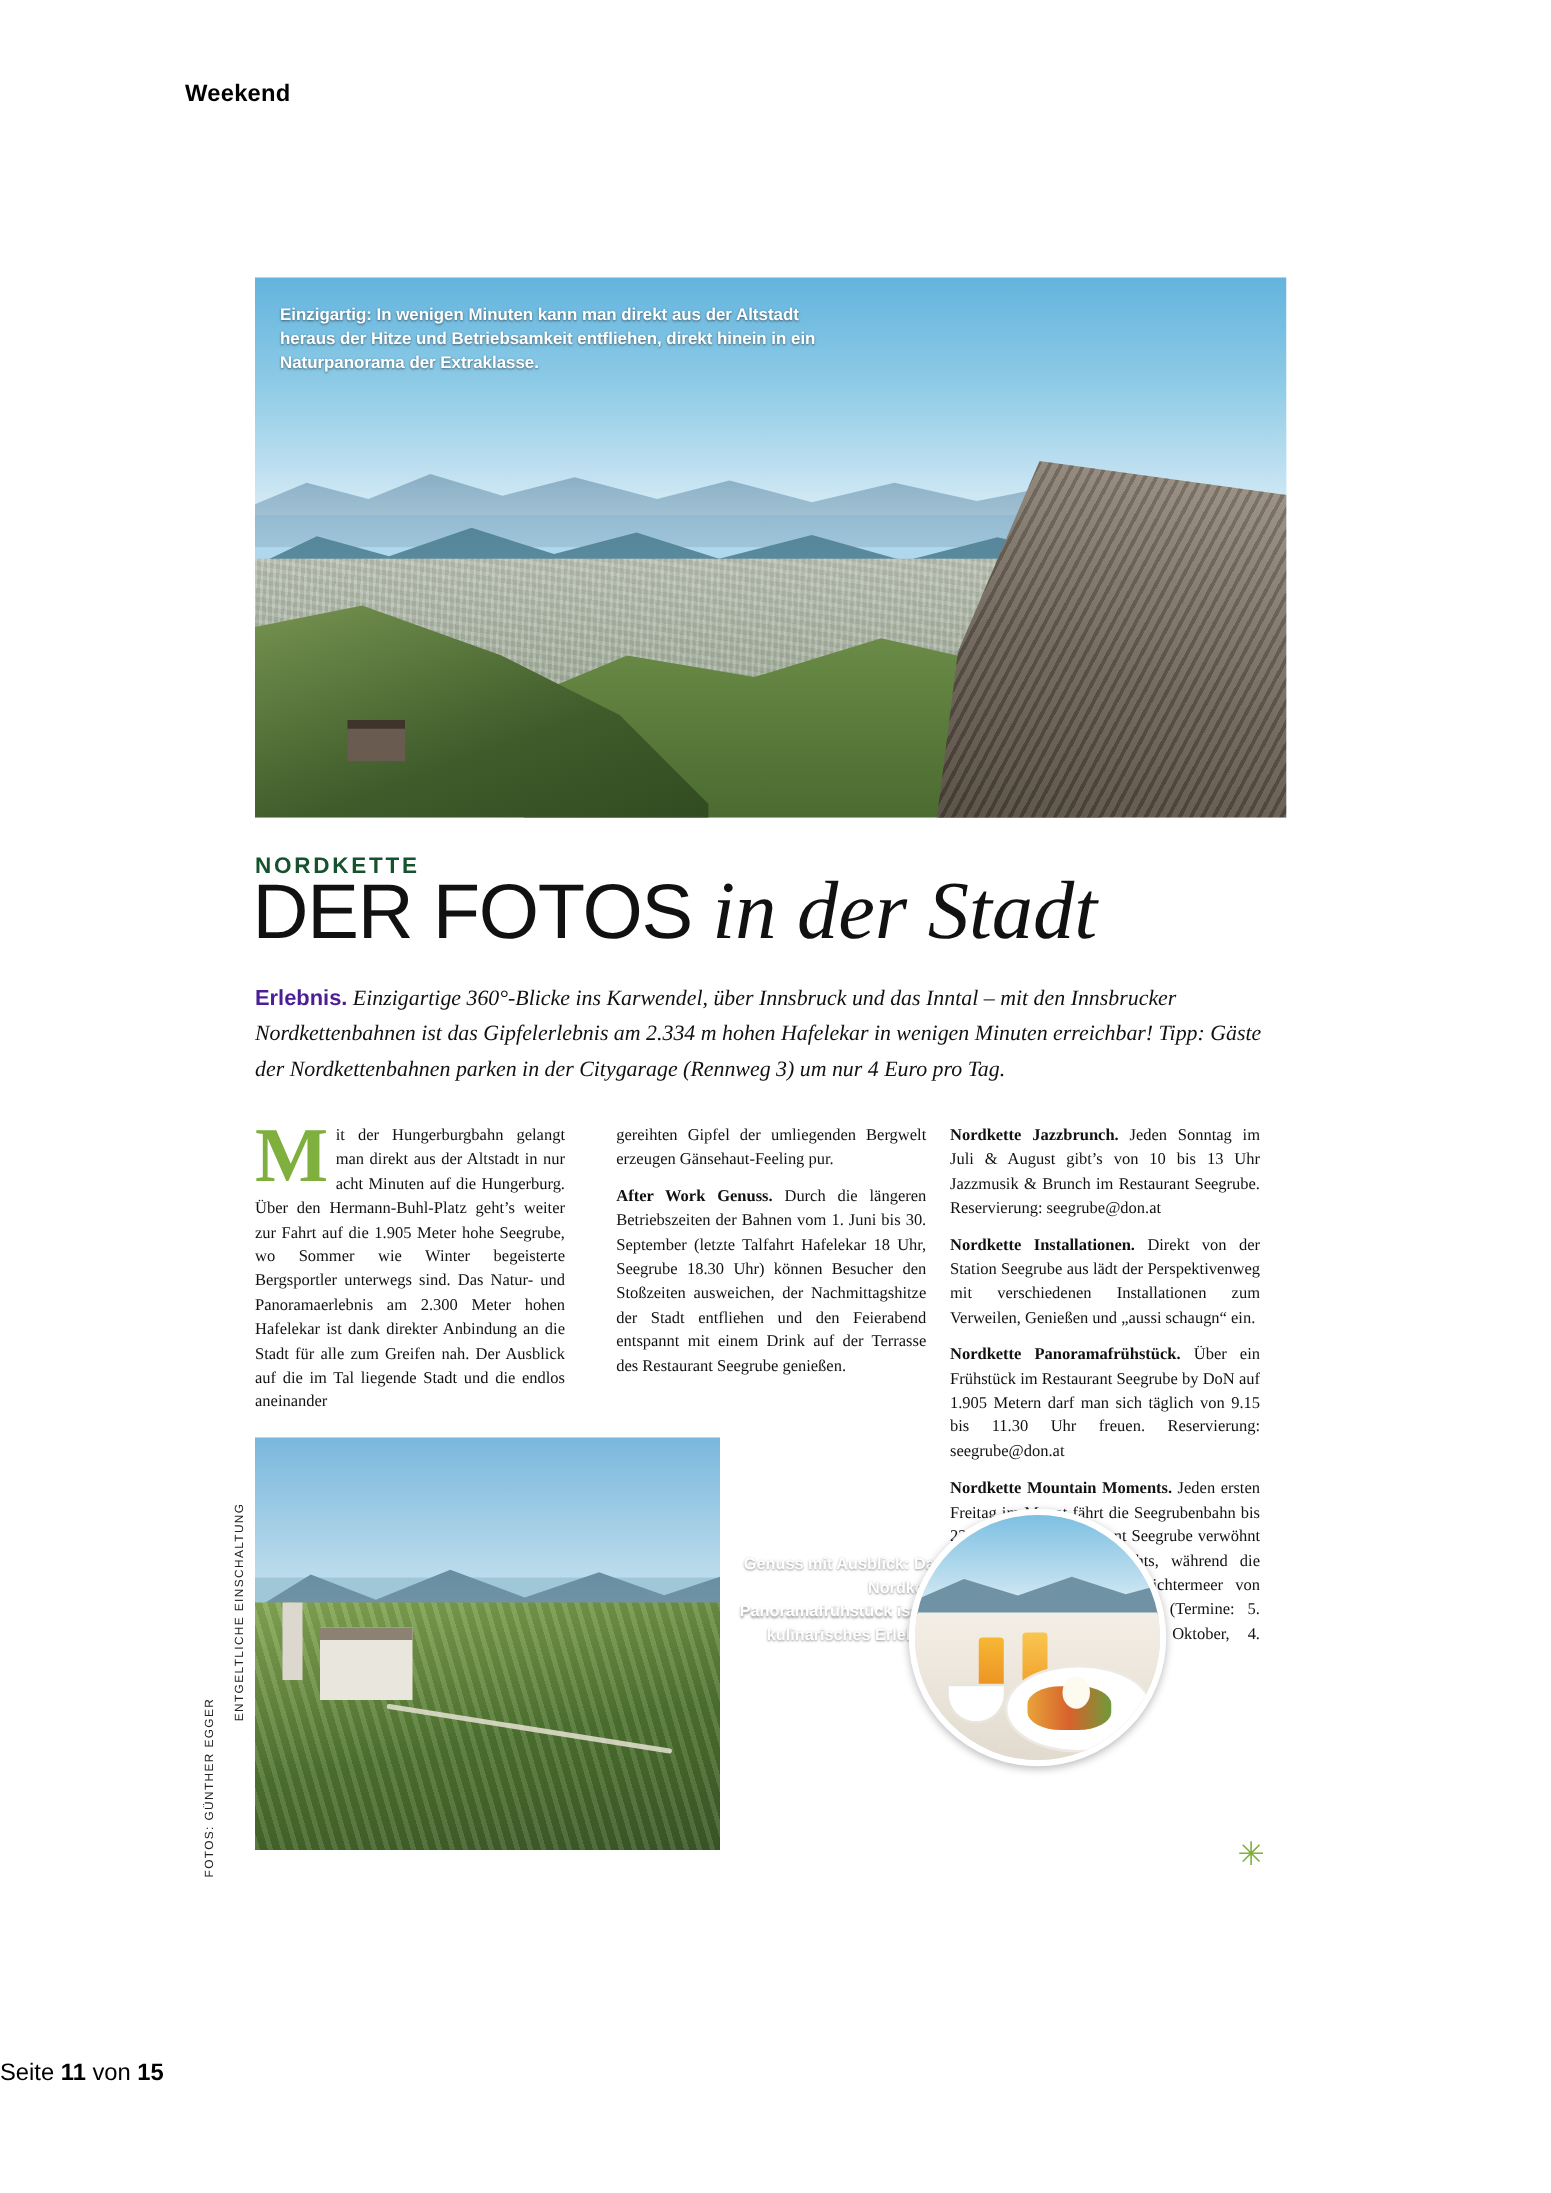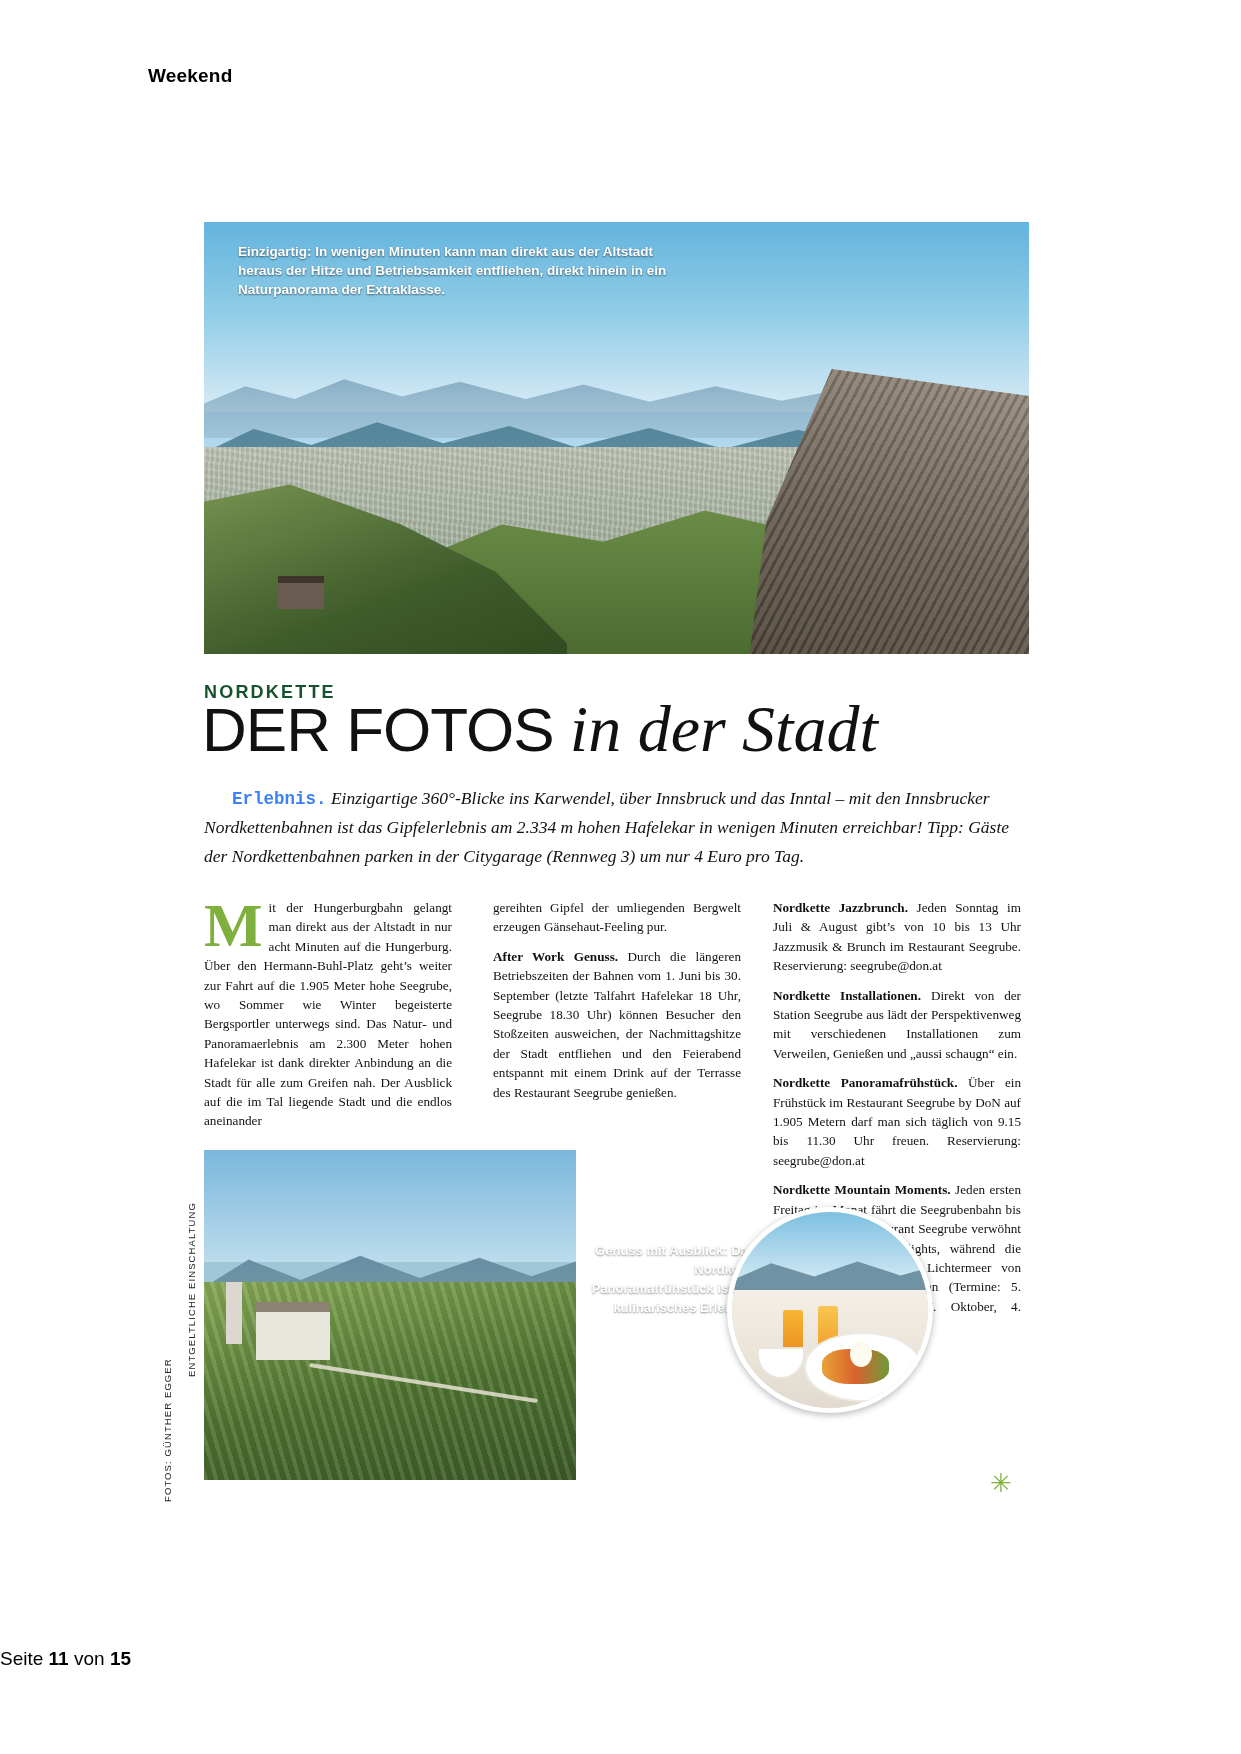--- a/index.html
+++ b/index.html
@@ -96,21 +96,21 @@
   }
   .rock-right:after{
     content:"";position:absolute;inset:0;
     background:repeating-linear-gradient(118deg,rgba(0,0,0,.16) 0 3px,rgba(255,255,255,.08) 3px 8px);
   }
   .hut{
     position:absolute;left:9%;top:82%;width:46px;height:26px;
     background:#6a5b50;border-top:7px solid #3f342c;
   }
   .hero-caption{
-    position:absolute;left:34px;top:20px;width:430px;
+    position:absolute;left:20px;top:20px;width:430px;
     color:#fff;font-size:13.5px;font-weight:bold;line-height:1.42;
     text-shadow:0 1px 2px rgba(0,0,0,.55);
   }
 
   
   .kicker{
     position:absolute;left:52px;top:448px;
     font-size:18px;font-weight:bold;letter-spacing:2.2px;color:#14532d;margin-top:12px;
   }
   .bigtitle{
@@ -124,37 +124,36 @@
     font-style:italic;font-weight:400;font-size:66px;letter-spacing:0;
   }
 
   
   .lead{
     position:absolute;left:52px;top:562px;width:822px;
     font-family:"Liberation Serif", serif;
     font-style:italic;font-size:17.5px;line-height:1.62;color:#111;
   }
   .lead b{
-    font-style:normal;font-weight:bold;color:#3b82f6;
-    font-family:Liberation Mono, monospace;
-    margin-left:28px;
+    font-style:normal;font-weight:bold;color:#4c1d95;
+    font-family:Liberation Sans, sans-serif;
   }
 
   
   .cols{
     position:absolute;left:52px;top:676px;width:826px;
     font-family:"Liberation Serif", serif;
     font-size:13.2px;line-height:1.47;
     text-align:justify;
     color:#111;
   }
   .col{position:absolute;top:0;width:248px;}
   .c1{left:0;}
   .c2{left:289px;}
-  .c3{left:569px;}
+  .c3{left:556px;}
   .col p{margin:0 0 10px 0;}
   .dropcap{
     float:left;font-size:62px;line-height:.82;font-weight:bold;
     color:#7fb03e;margin:2px 6px 0 0;
     font-family:"Liberation Serif", serif;
   }
   .run-in{font-weight:bold;}
 
   
   .photo2{

